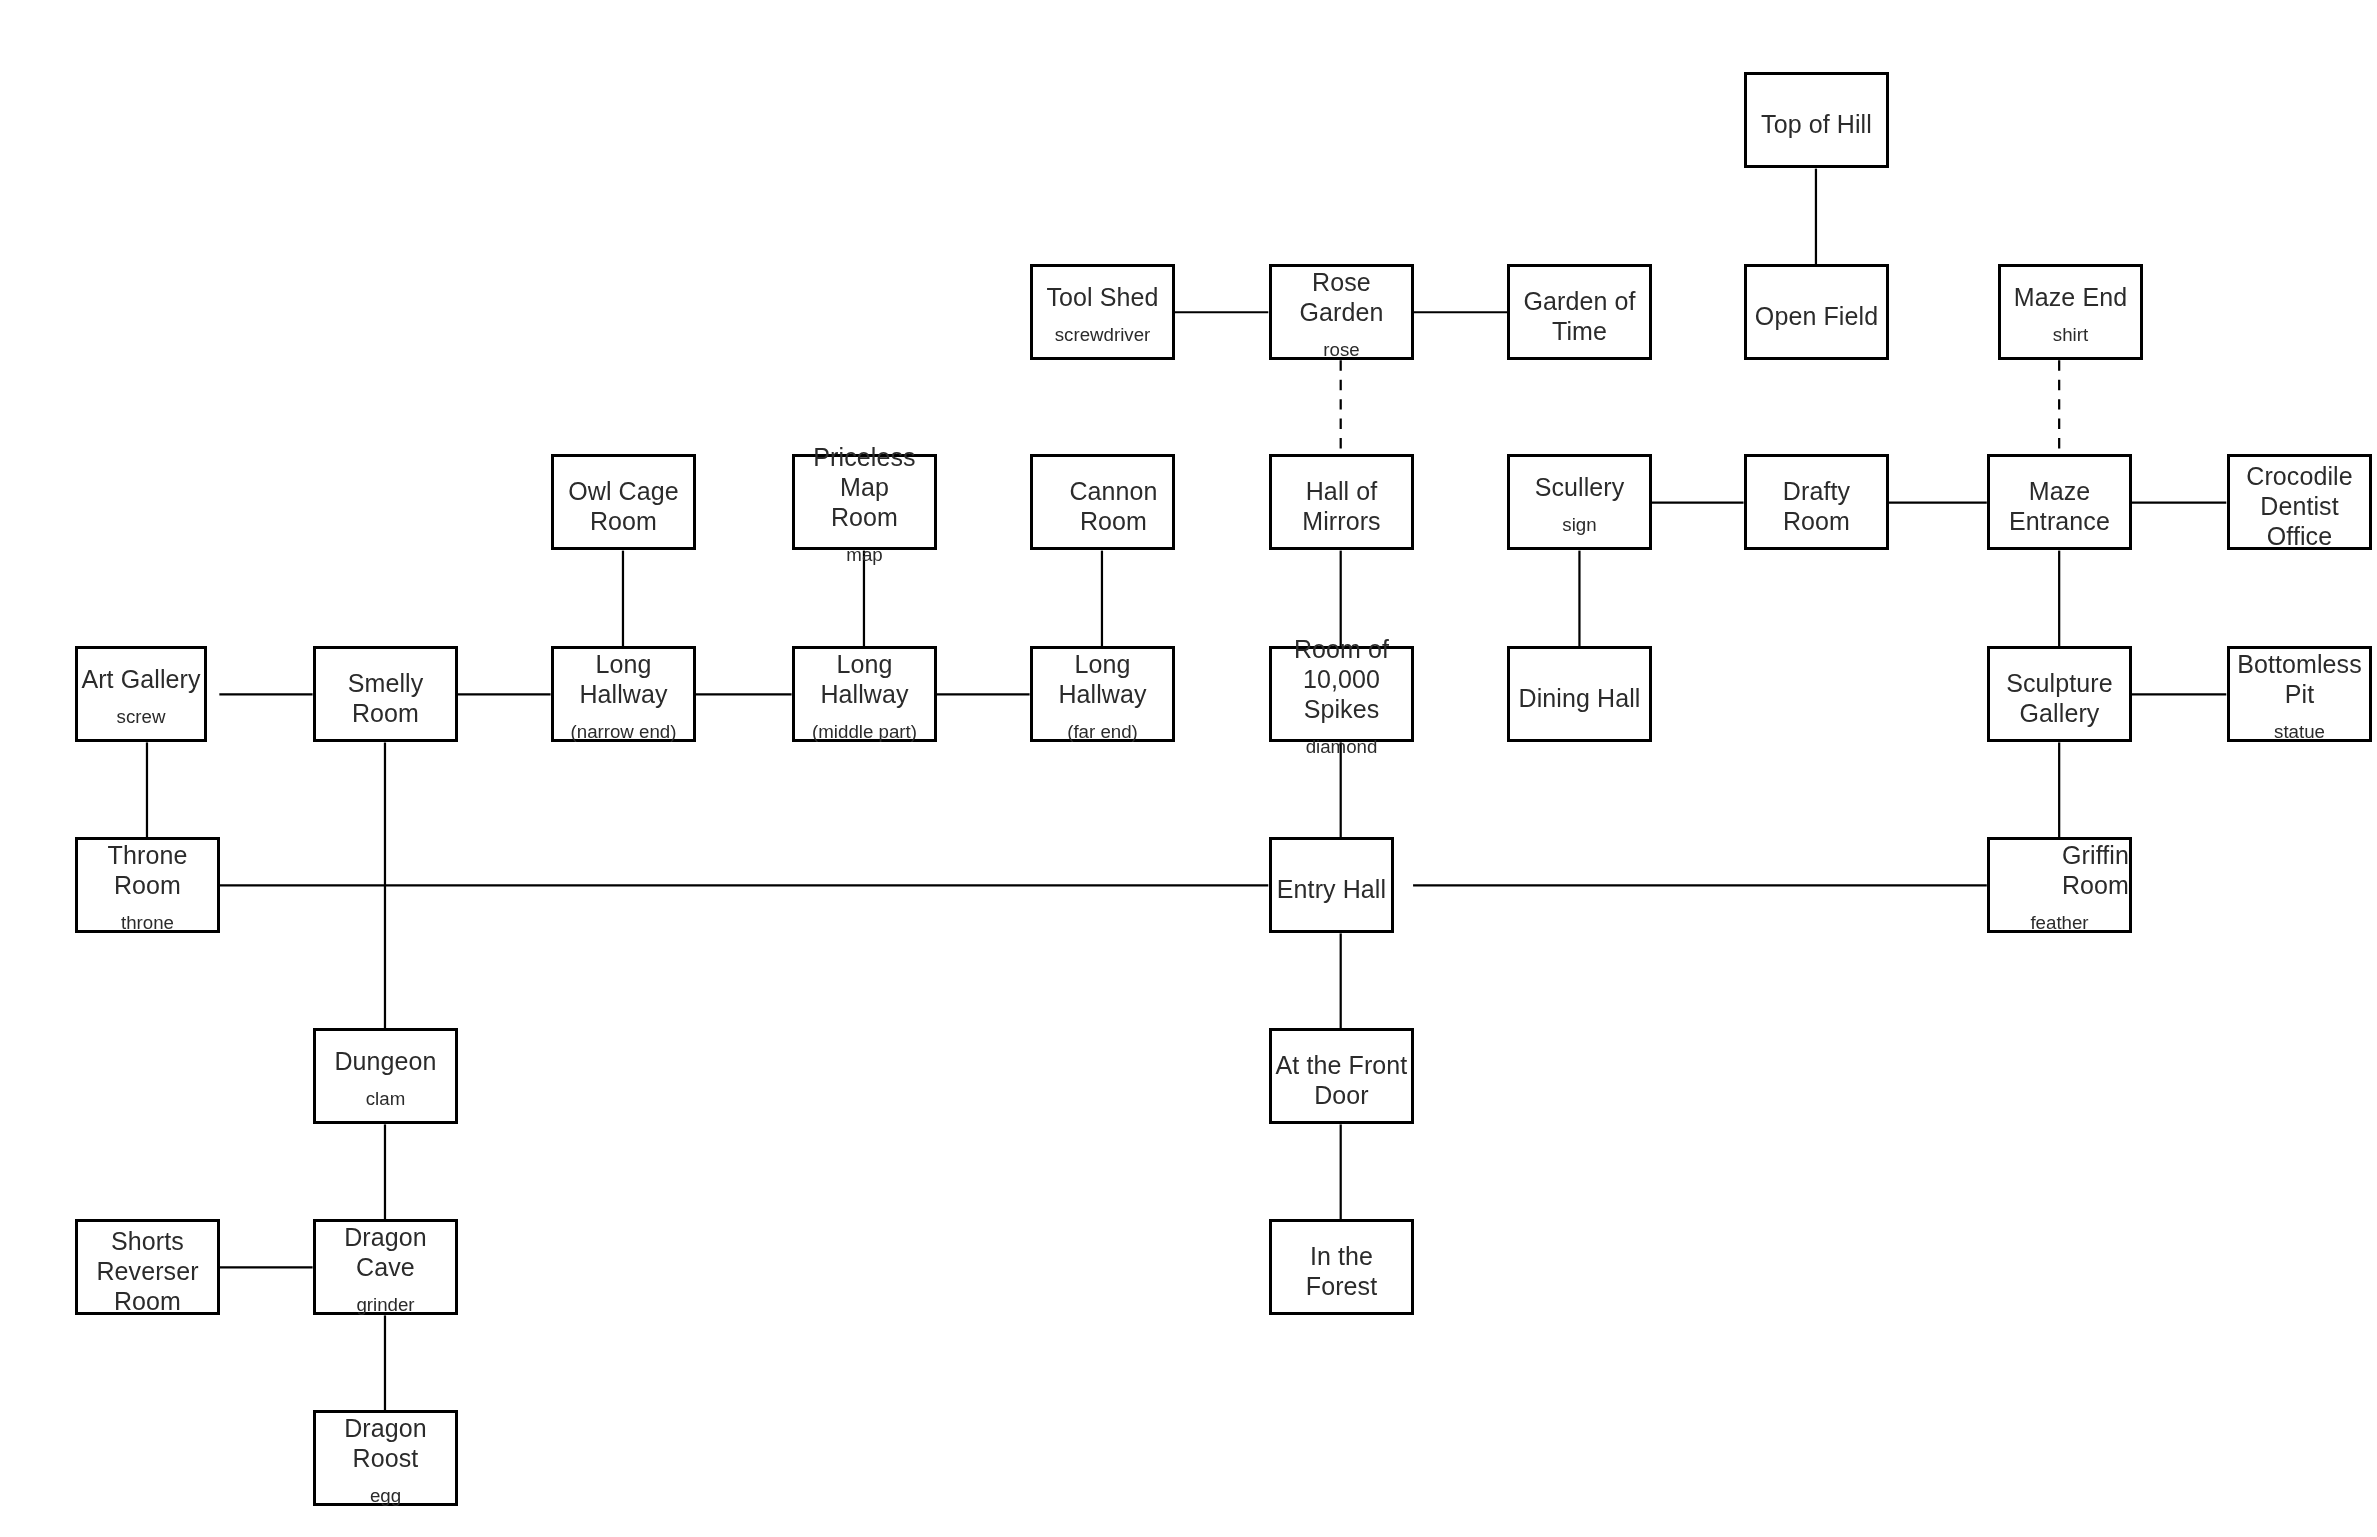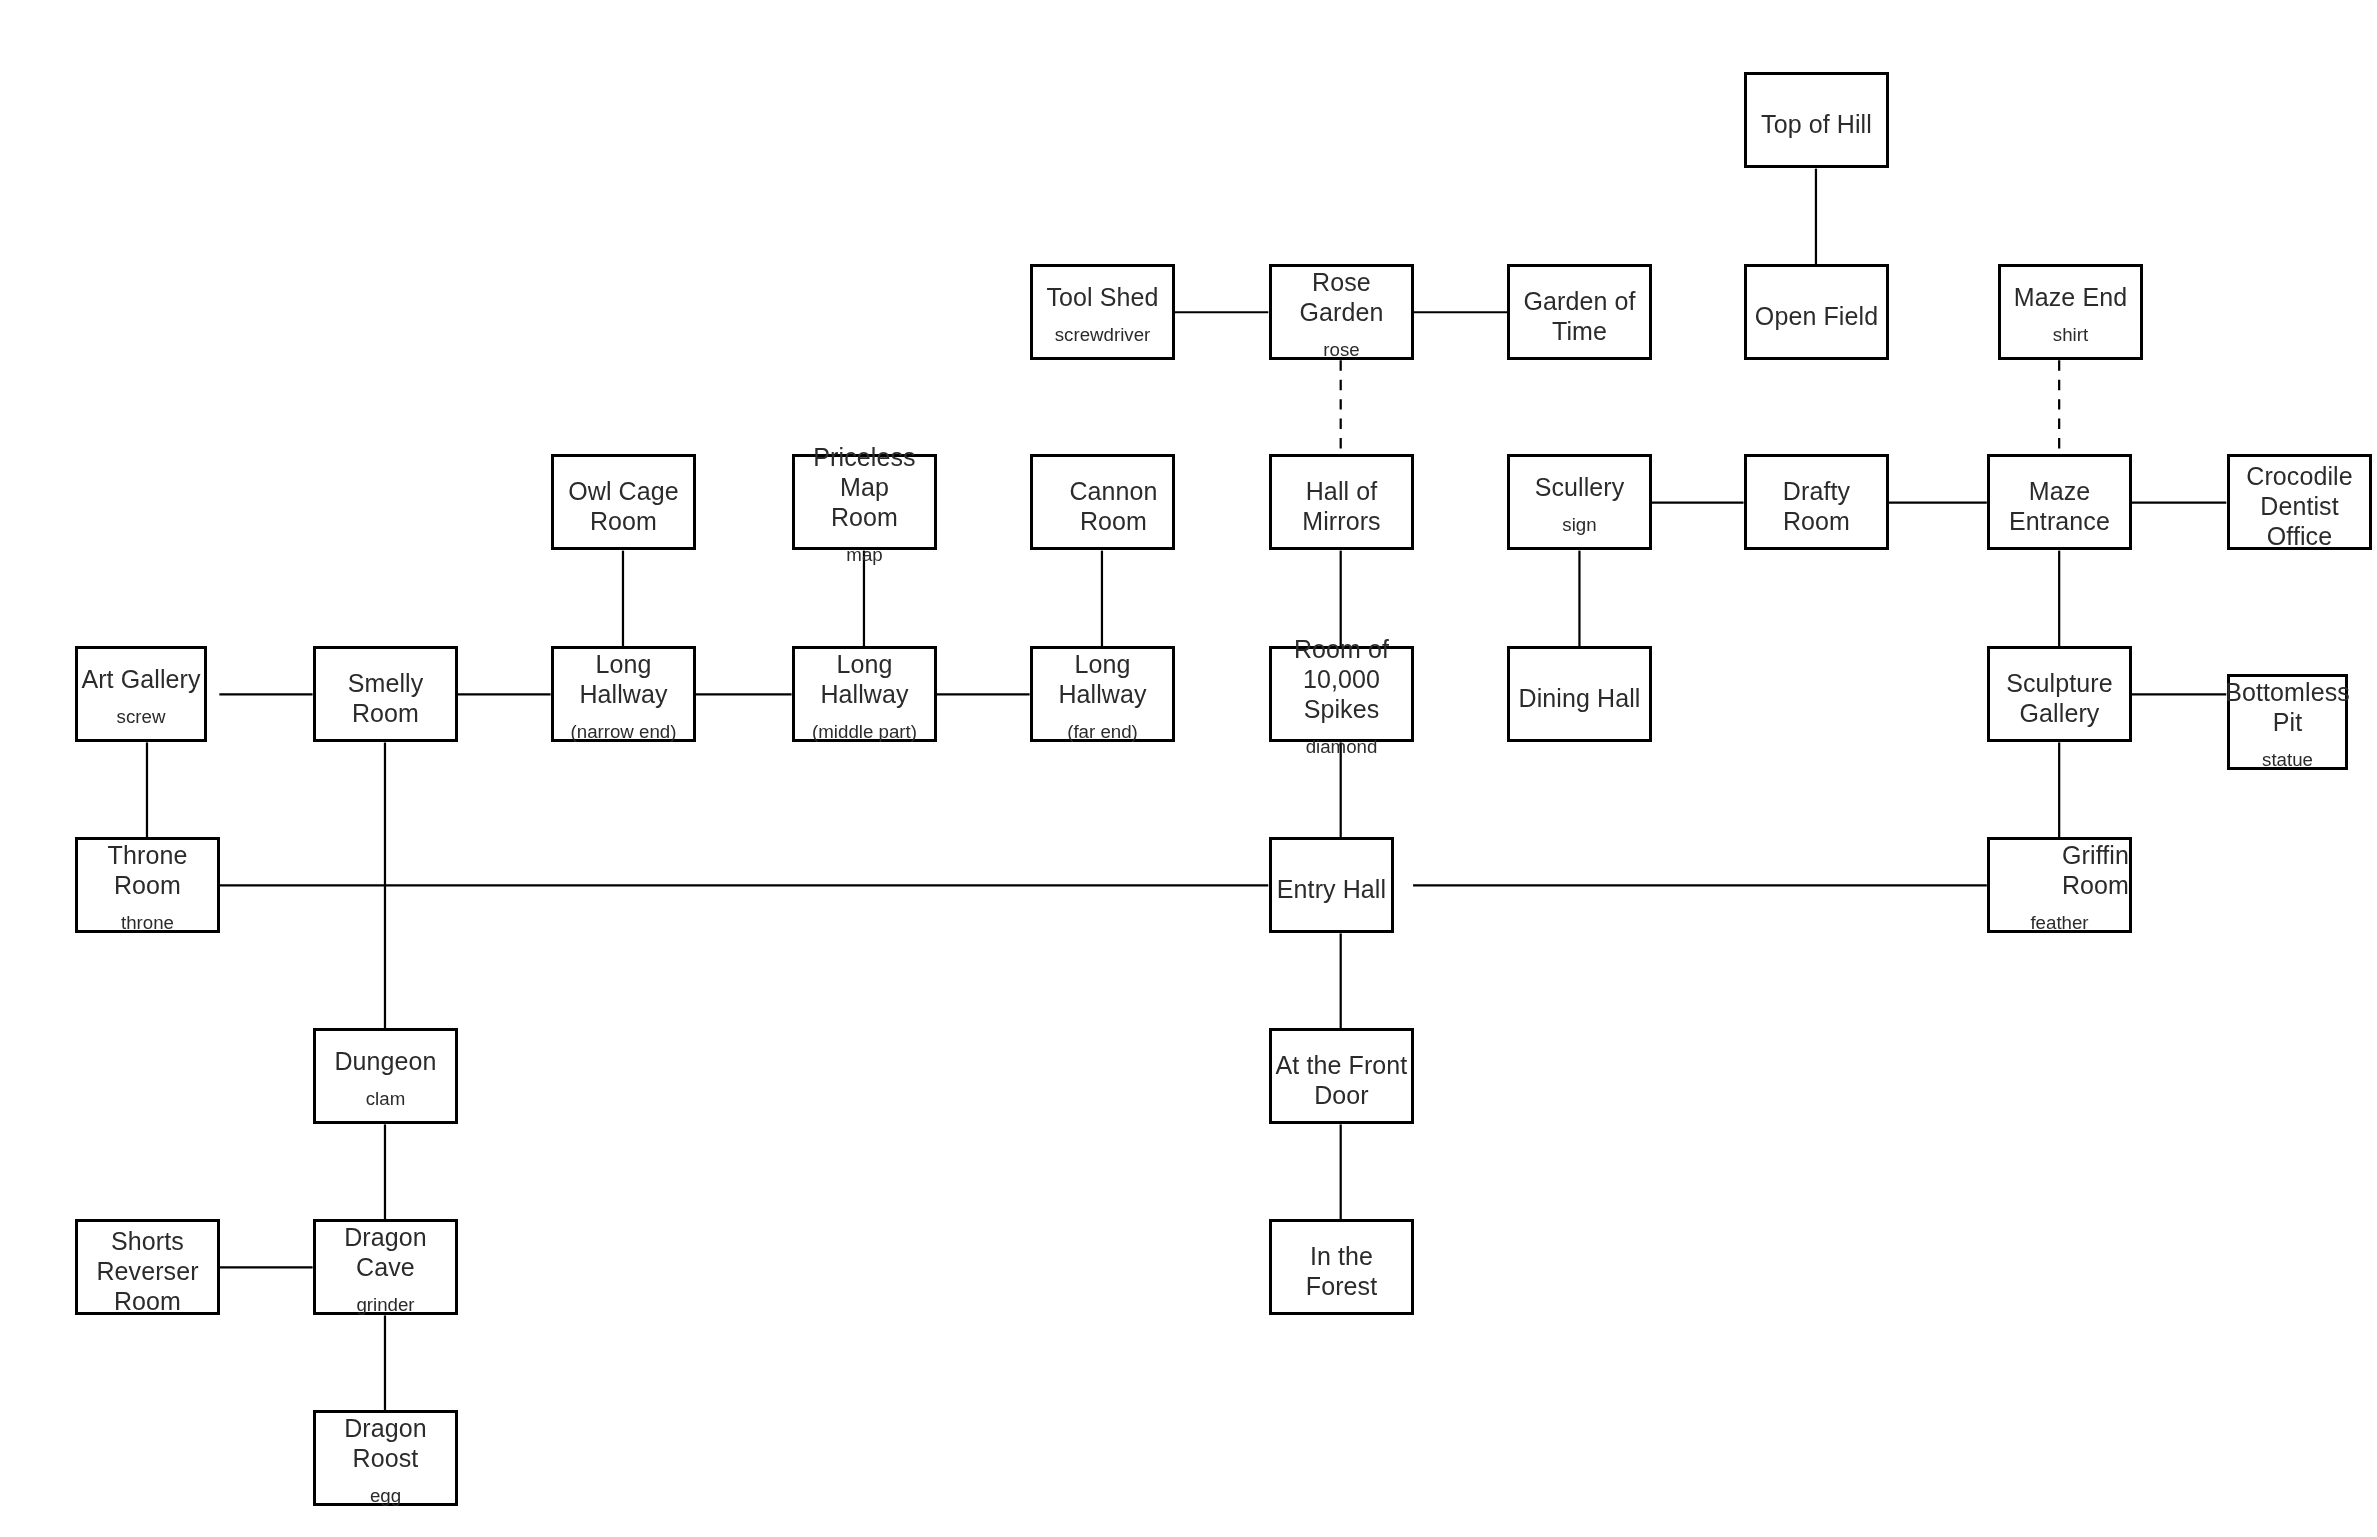--- a/index.html
+++ b/index.html
@@ -170,21 +170,21 @@
 10,000 Spikes</div>
         <div class="node-item">diamond</div>
       </div>
       <div class="node no-item" style="left: 1507px; top: 646px; width: 145px; height: 96px; border-color: rgb(0, 0, 0);">
         <div class="node-title">Dining Hall</div>
       </div>
       <div class="node no-item" style="left: 1987px; top: 646px; width: 145px; height: 96px; border-color: rgb(0, 0, 0);">
         <div class="node-title">Sculpture
 Gallery</div>
       </div>
-      <div class="node has-item" style="left: 2227px; top: 646px; width: 121px; height: 96px; border-color: rgb(0, 0, 0); margin-top: 28px;">
+      <div class="node has-item" style="left: 2227px; top: 646px; width: 145px; height: 96px; border-color: rgb(0, 0, 0);">
         <div class="node-title">Bottomless Pit</div>
         <div class="node-item">statue</div>
       </div>
       <div class="node has-item" style="left: 75px; top: 837px; width: 145px; height: 96px; border-color: rgb(0, 0, 0);">
         <div class="node-title">Throne Room</div>
         <div class="node-item">throne</div>
       </div>
       <div class="node no-item" style="left: 1269px; top: 837px; width: 125px; height: 96px; border-color: rgb(0, 0, 0);">
         <div class="node-title">Entry Hall</div>
       </div>

